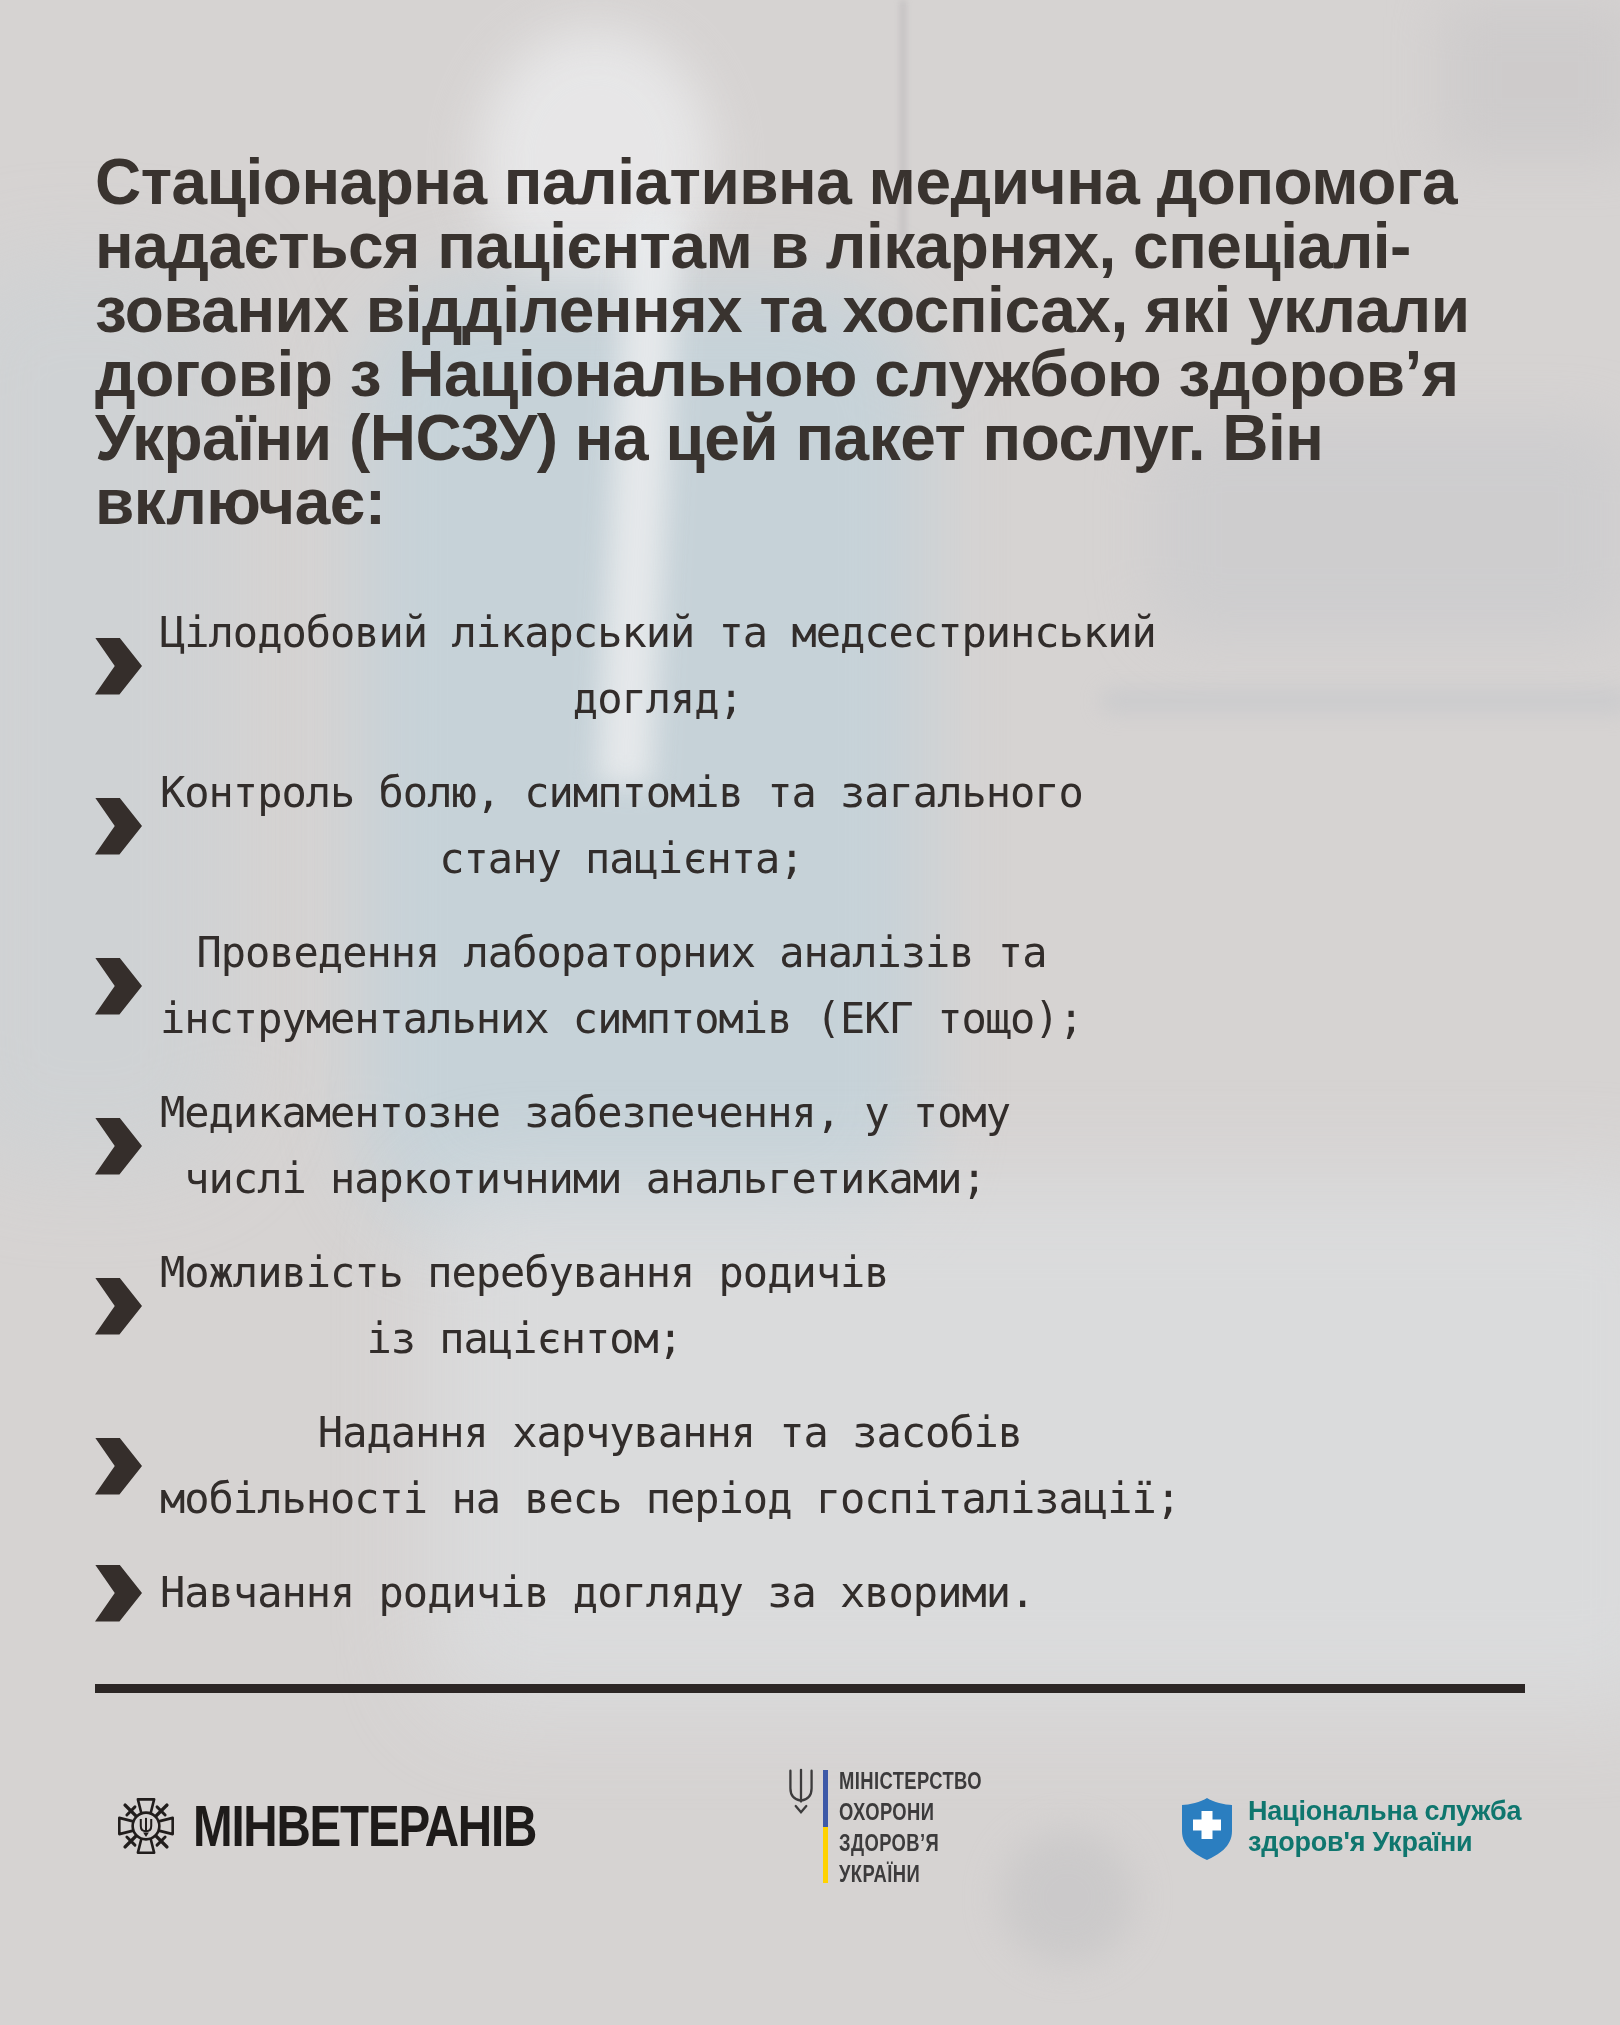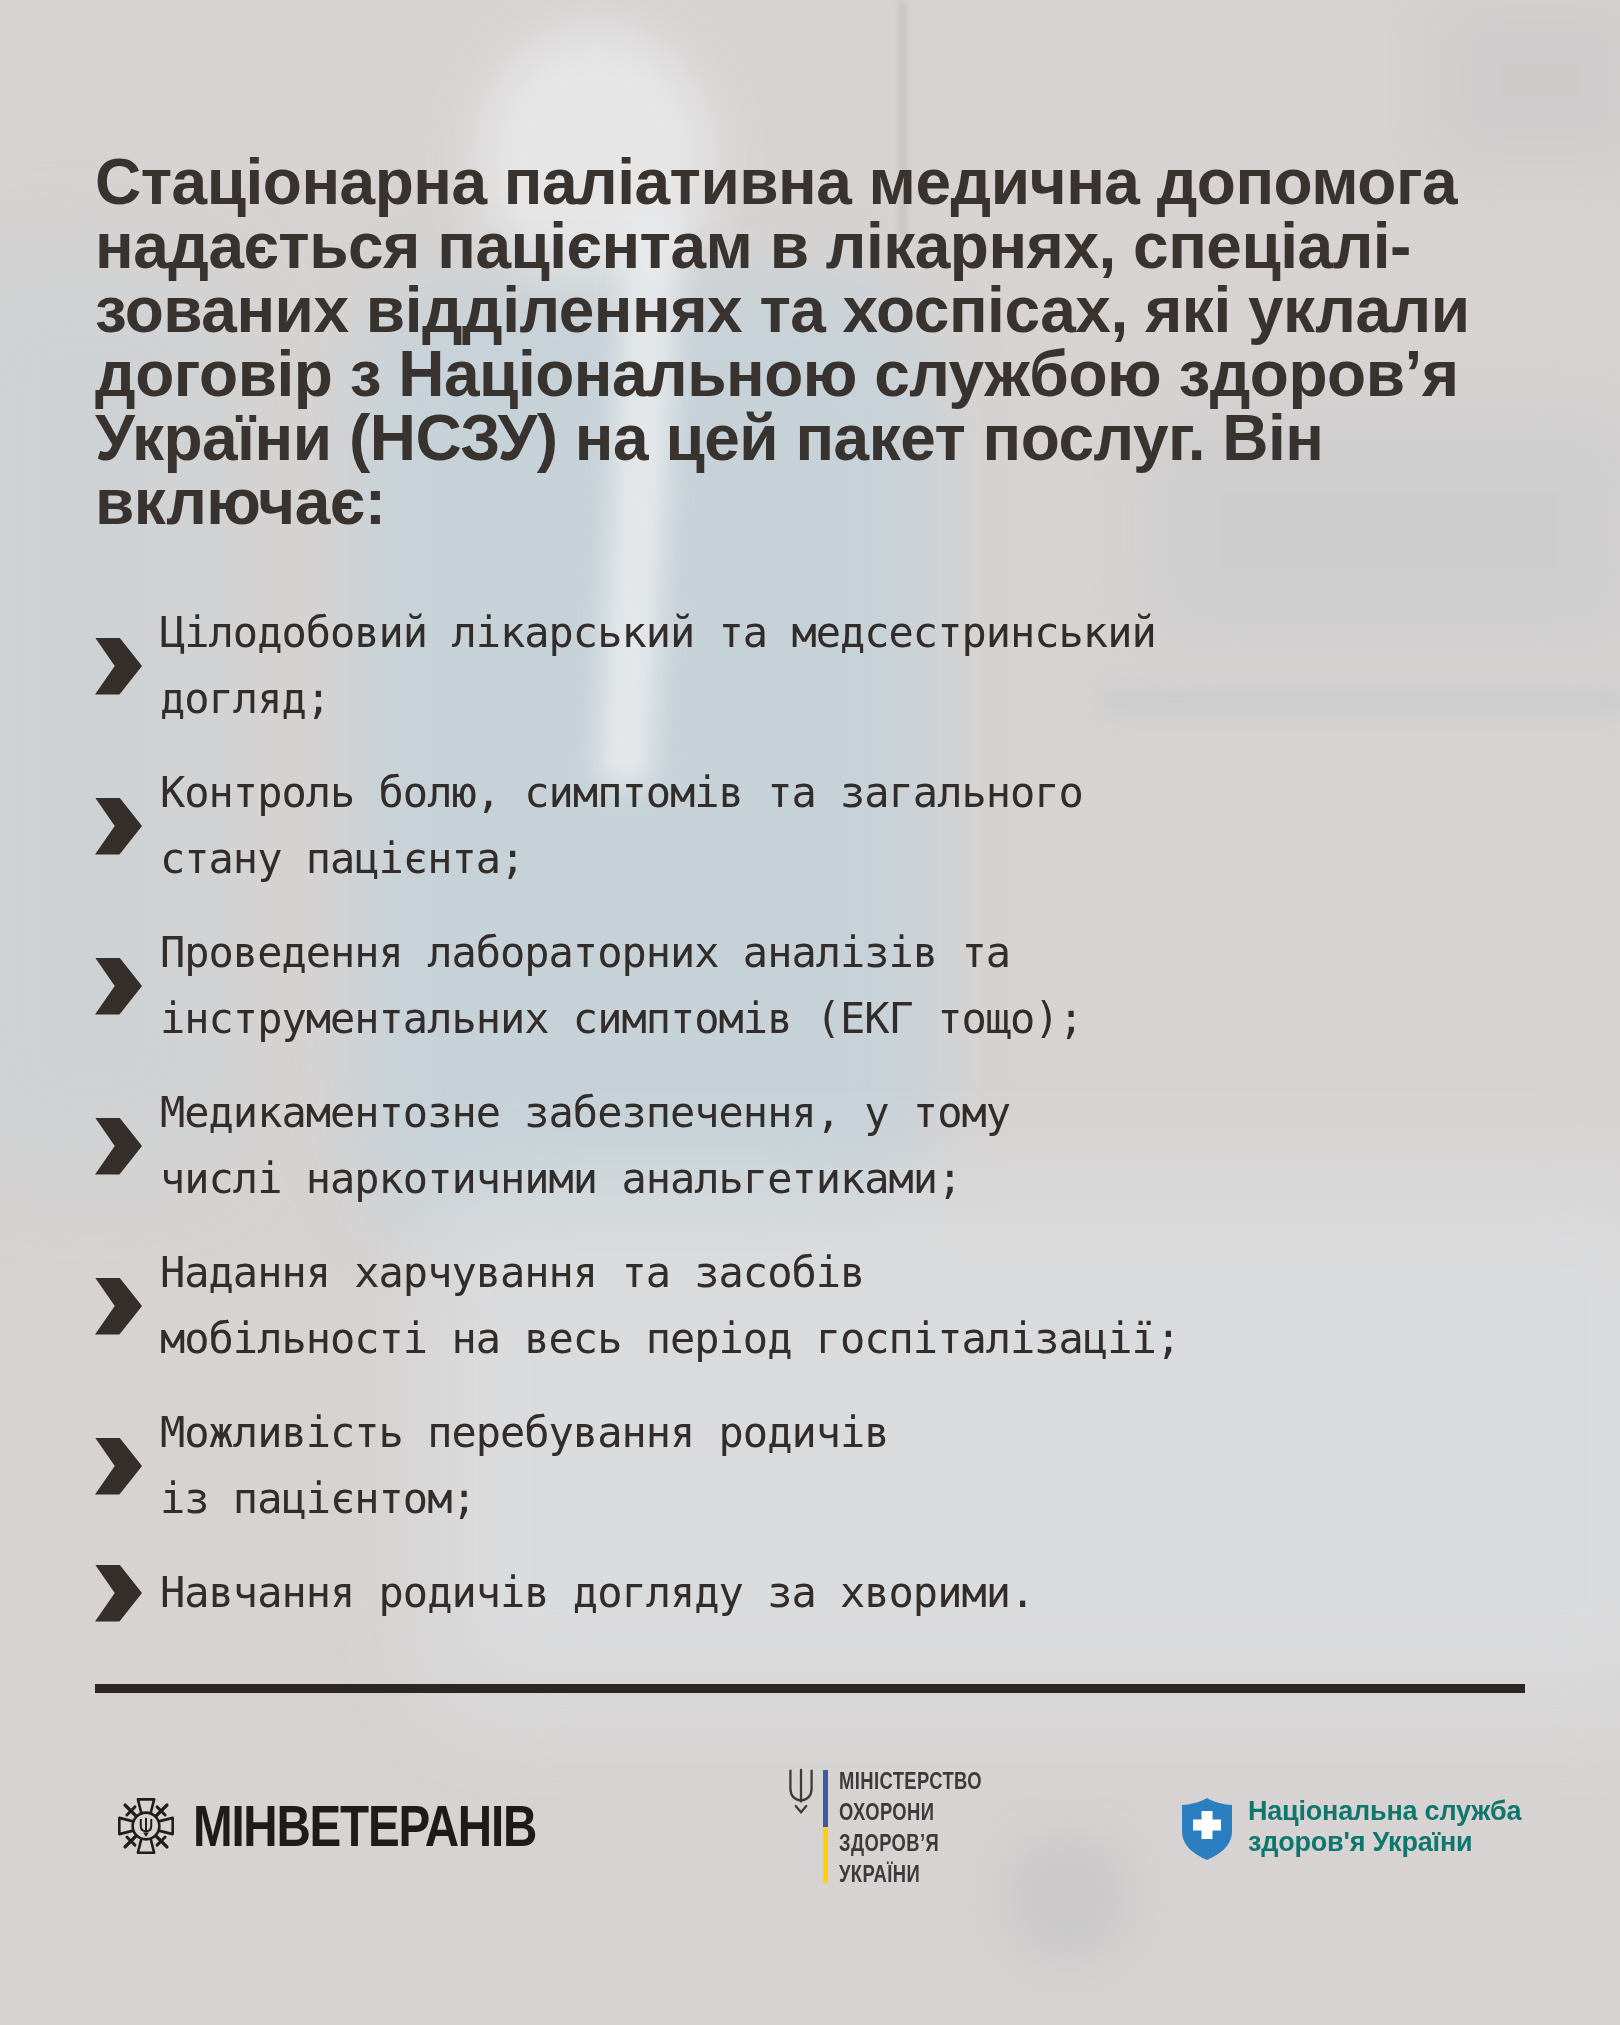--- a/index.html
+++ b/index.html
@@ -45,21 +45,21 @@
     white-space:pre-line;
   }
 
   
   .list{
     position:absolute;left:95px;top:600px;width:1470px;
     list-style:none;
   }
   .list li{
     display:flex;align-items:center;
-    margin-bottom:28px;min-height:66px;
+    margin-bottom:28px;min-height:66px;text-align:center;
   }
   .chev-gutter{flex:0 0 65px;display:flex;align-items:center;}
   .chev{
     width:47px;height:57px;background:var(--color-chevron);
     clip-path:polygon(0 0,52% 0,100% 50%,52% 100%,0 100%,42% 50%);
   }
   .item-text{
     font-family:"DejaVu Sans Mono","Liberation Mono",monospace;
     font-size:42px;line-height:66px;color:var(--color-body_text);
     white-space:pre-line;letter-spacing:-1px;
@@ -147,29 +147,29 @@
       <span class="chev-gutter">
           <span class="chev"></span>
         </span>
       <span class="item-text">Медикаментозне забезпечення, у тому
 числі наркотичними анальгетиками;</span>
     </li>
     <li>
       <span class="chev-gutter">
           <span class="chev"></span>
         </span>
+      <span class="item-text">Можливість перебування родичів
+із пацієнтом;</span>
+    </li>
+    <li>
+      <span class="chev-gutter">
+          <span class="chev"></span>
+        </span>
       <span class="item-text">Надання харчування та засобів
 мобільності на весь період госпіталізації;</span>
-    </li>
-    <li>
-      <span class="chev-gutter">
-          <span class="chev"></span>
-        </span>
-      <span class="item-text">Можливість перебування родичів
-із пацієнтом;</span>
     </li>
     <li>
       <span class="chev-gutter">
           <span class="chev"></span>
         </span>
       <span class="item-text">Навчання родичів догляду за хворими.</span>
     </li>
   </ul>
 
   <div class="divider"></div>

